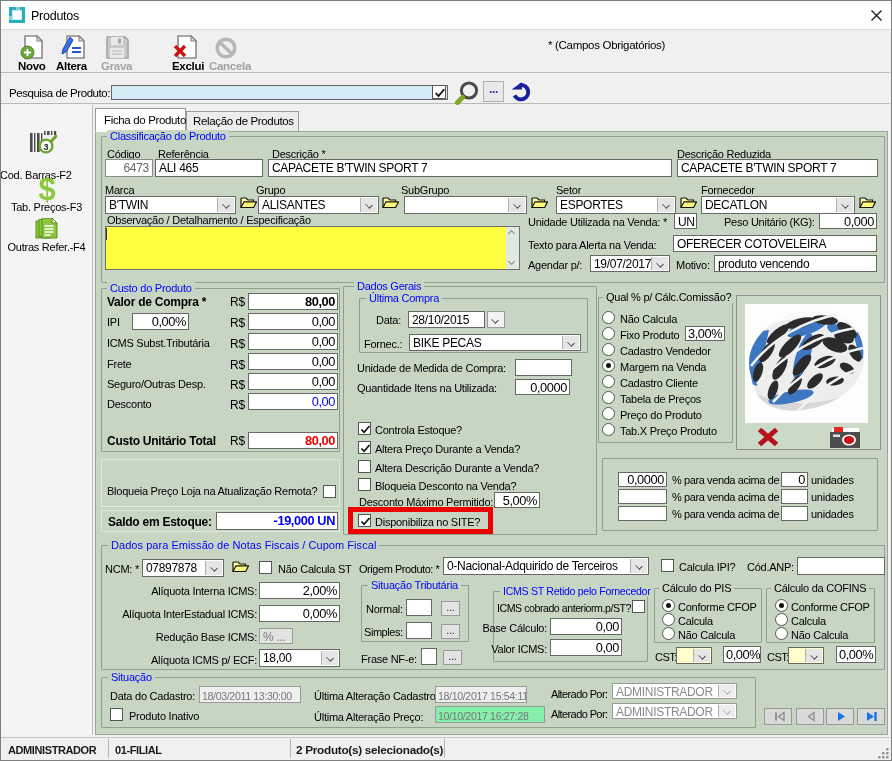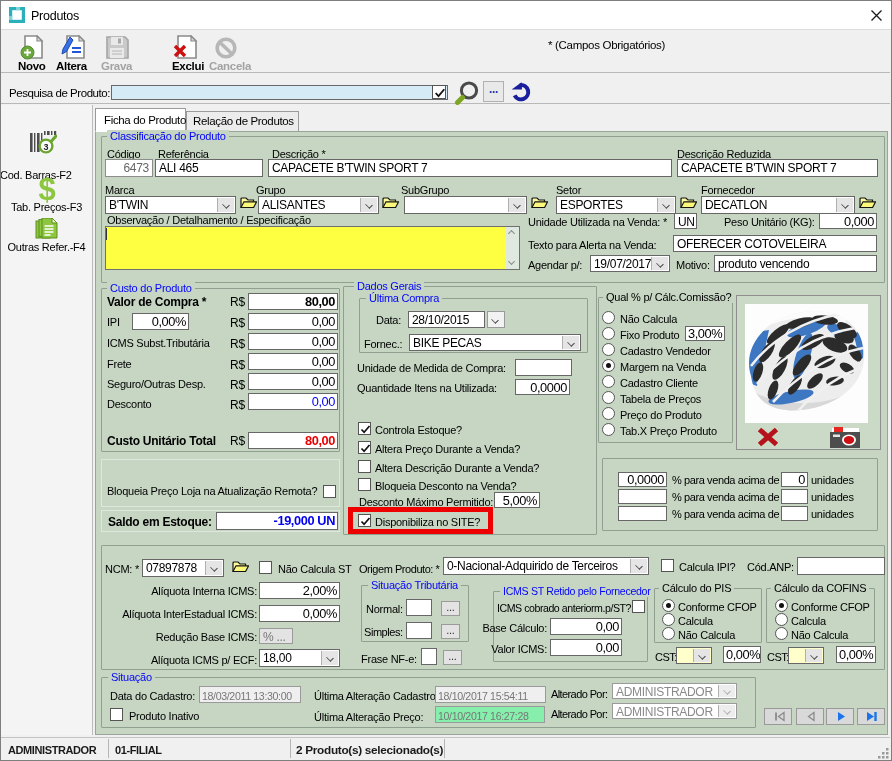--- a/index.html
+++ b/index.html
@@ -362,20 +362,21 @@
 <div class="f r" style="left:618px;top:489px;width:49px;height:15px"></div>
 <div class="l" style="left:672px;top:491px;letter-spacing:-0.4px">% para venda acima de</div>
 <div class="f r" style="left:781px;top:489px;width:27px;height:15px"></div>
 <div class="l" style="left:811px;top:491px">unidades</div>
 <div class="f r" style="left:618px;top:506px;width:49px;height:15px"></div>
 <div class="l" style="left:672px;top:508px;letter-spacing:-0.4px">% para venda acima de</div>
 <div class="f r" style="left:781px;top:506px;width:27px;height:15px"></div>
 <div class="l" style="left:811px;top:508px">unidades</div>
 
 <div class="gb" style="left:101px;top:545px;width:784px;height:125px"></div>
+<div class="gt" style="left:108px;top:539px;letter-spacing:0.05px">Dados para Emissão de Notas Fiscais / Cupom Fiscal</div>
 <div class="l" style="left:105px;top:563px">NCM: *</div>
 <div class="f combo" style="left:142px;top:559px;width:82px;height:18px">07897878<span class="cbtn">
         <span class="chev"></span>
       </span></div>
 <svg class="ab fold" style="left:232px;top:561px" width="17" height="12" viewBox="0 0 17 12">
       <path d="M1 10.5 L1 2 a1 1 0 0 1 1-1 h4 l2 2 h5.5 v2" fill="#fdfb9e" stroke="#141414" stroke-width="1.2"></path>
       <path d="M1 10.5 L4 4.8 h12.6 l-3 5.7 z" fill="#fcf97a" stroke="#141414" stroke-width="1.2"></path>
     </svg>
 <div class="cbx" style="left:259px;top:561px"></div>
 <div class="l" style="left:278px;top:563px">Não Calcula ST</div>
@@ -445,21 +446,21 @@
         <span class="chev"></span>
       </span>
     </div>
 <div class="f r n13" style="left:836px;top:646px;width:40px;height:17px">0,00%</div>
 
 <div class="gb" style="left:101px;top:677px;width:655px;height:51px"></div>
 <div class="gt" style="left:108px;top:671px">Situação</div>
 <div class="l" style="left:110px;top:690px">Data do Cadastro:</div>
 <div class="f sm" style="left:199px;top:686px;width:102px;height:17px;background:#efefef;color:#777;border-color:#9a9a9a">18/03/2011 13:30:00</div>
 <div class="l" style="left:314px;top:690px">Última Alteração Cadastro:</div>
-<div class="f sm" style="left:435px;top:686px;width:111px;height:17px;background:#efefef;color:#777;border-color:#9a9a9a">18/10/2017 15:54:11</div>
+<div class="f sm" style="left:435px;top:686px;width:92px;height:17px;background:#efefef;color:#777;border-color:#9a9a9a">18/10/2017 15:54:11</div>
 <div class="l" style="left:551px;top:688px;letter-spacing:-0.6px">Alterado Por:</div>
 <div class="f combo" style="left:612px;top:683px;width:125px;height:16px;color:#8a8a8a;border-color:#9a9a9a">ADMINISTRADOR<span class="cbtn" style="background:#ededed">
         <span class="chev" style="border-color:#aaa;top:3px"></span>
       </span></div>
 <div class="cbx" style="left:110px;top:708px"></div>
 <div class="l" style="left:129px;top:710px">Produto Inativo</div>
 <div class="l" style="left:314px;top:711px">Última Alteração Preço:</div>
 <div class="f sm" style="left:435px;top:706px;width:110px;height:17px;background:#86efac;color:#777;border-color:#9a9a9a">10/10/2017 16:27:28</div>
 <div class="l" style="left:551px;top:708px;letter-spacing:-0.6px">Alterado Por:</div>
 <div class="f combo" style="left:612px;top:703px;width:125px;height:16px;color:#8a8a8a;border-color:#9a9a9a">ADMINISTRADOR<span class="cbtn" style="background:#ededed">

